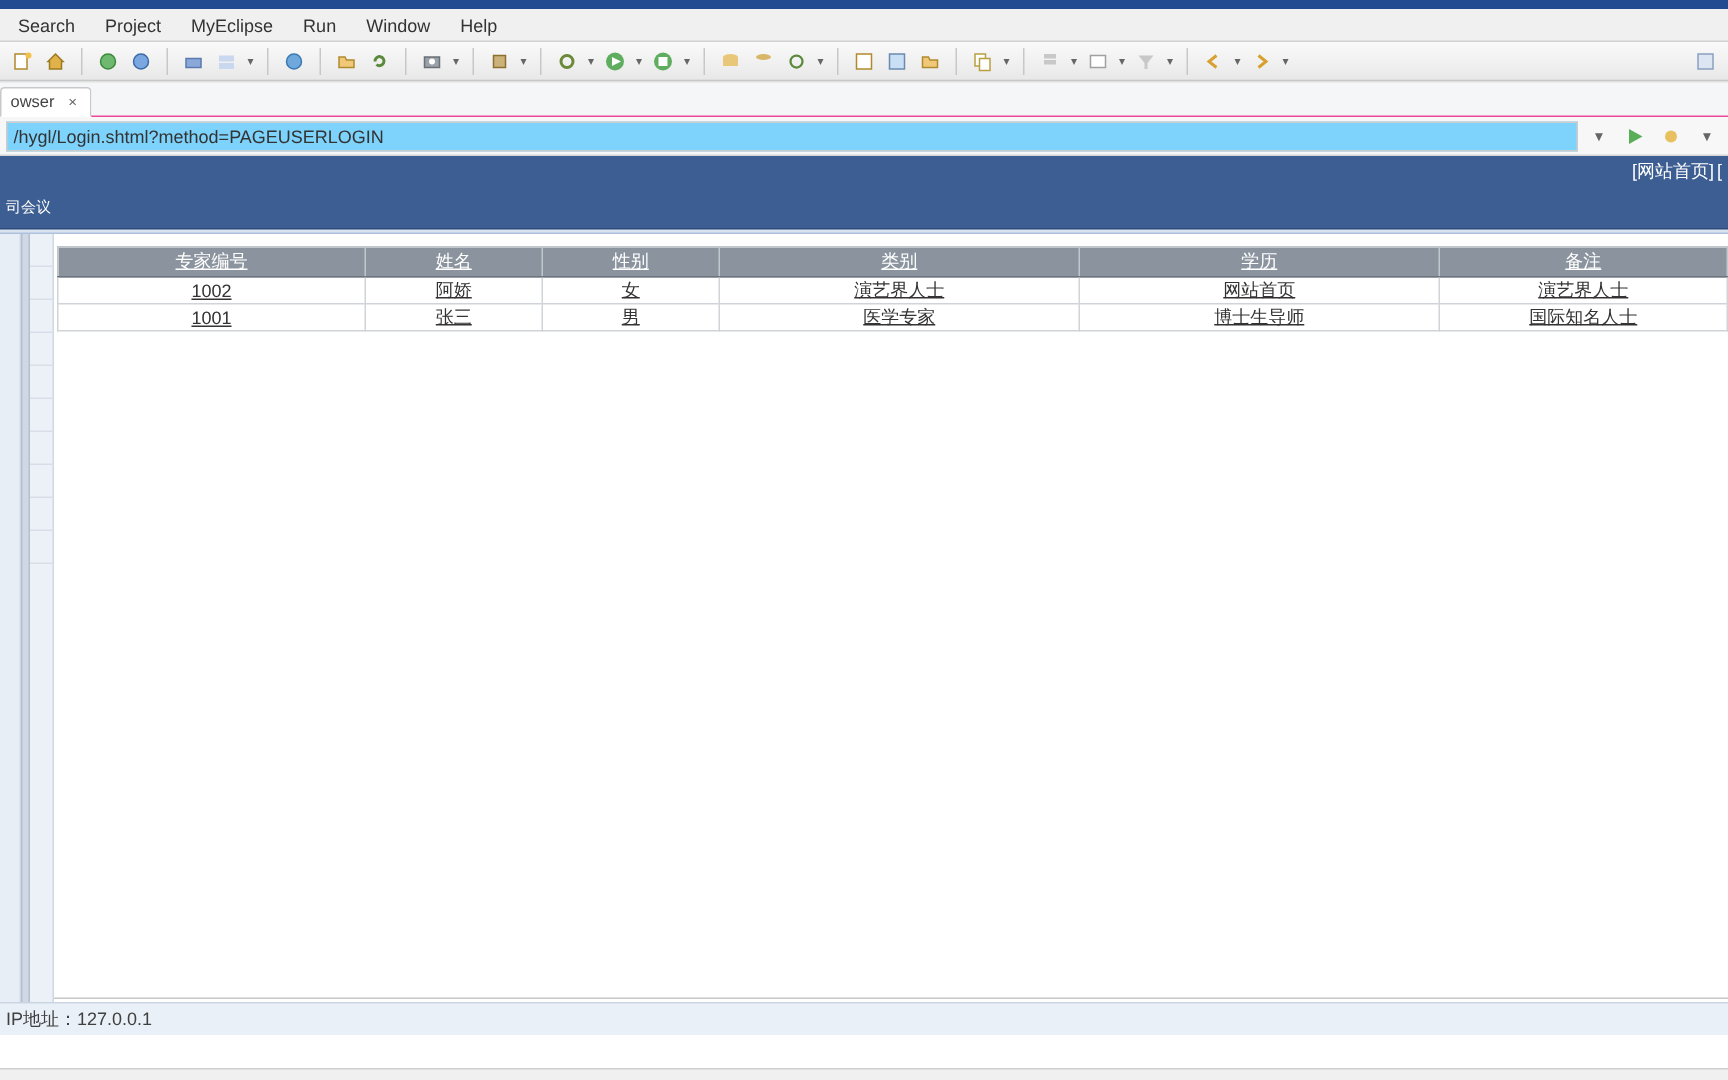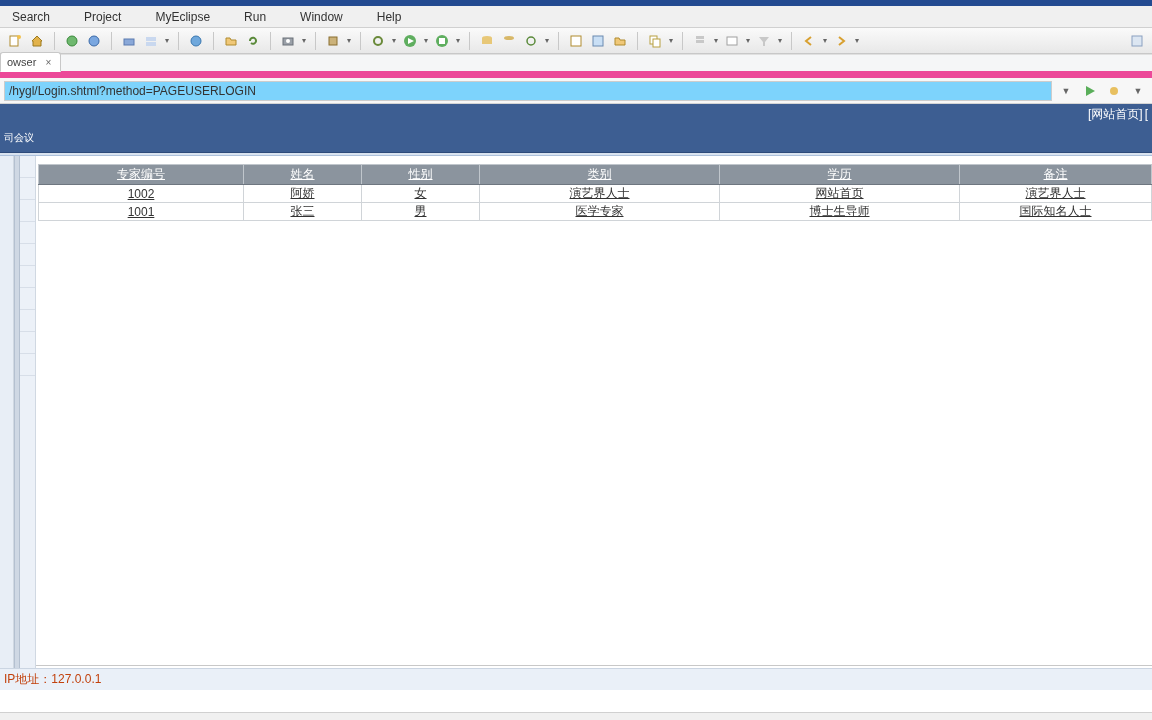--- a/index.html
+++ b/index.html
@@ -2,33 +2,33 @@
 <html><head>
 <meta charset="utf-8">
 <style>
   * { box-sizing: border-box; margin: 0; padding: 0; font-family: "Microsoft YaHei", Tahoma, Arial, sans-serif; }
   html, body { width: 1152px; height: 720px; overflow: hidden; background: #fff; }
 
   
   .titlebar { height: 6px; background: #234b91; color: #fff; font-size: 11px; overflow: hidden; }
 
   
-  .menubar { height: 22px; background: #f0f0f0; border-bottom: 1px solid #d0d0d0; display: flex; align-items: center; padding: 0 4px; gap: 18px; }
+  .menubar { height: 22px; background: #f0f0f0; border-bottom: 1px solid #d0d0d0; display: flex; align-items: center; padding: 0 4px; gap: 4px; }
   .menubar span { font-size: 12px; color: #333; padding: 2px 8px; cursor: default; }
 
   
   .toolbar { height: 26px; background: linear-gradient(#fafafa,#e8e8e8); border-bottom: 1px solid #c8c8c8; display: flex; align-items: center; padding: 0 6px; gap: 4px; }
   .tb-btn { width: 18px; height: 18px; border: 1px solid transparent; border-radius: 2px; display: flex; align-items: center; justify-content: center; cursor: pointer; }
   .tb-btn svg { display:block; }
   .tb-sep { width: 1px; height: 18px; background: #c8c8c8; margin: 0 4px; }
   .tb-drop { width: 6px; height: 18px; display:flex; align-items:center; justify-content:center; color:#666; font-size:8px;}
   .toolbar .right { margin-left: auto; }
 
   
-  .tabbar { height: 24px; background: #f5f6f7; border-top: 1px solid #e0e0e0; border-bottom: 7px solid #ec4899; display: flex; align-items: flex-end; padding-left: 0; }
+  .tabbar { height: 24px; background: #f5f6f7; border-top: 1px solid #e0e0e0; border-bottom: 1px solid #ec4899; display: flex; align-items: flex-end; padding-left: 0; }
   .tab { height: 20px; background: #fff; border: 1px solid #c8c8c8; border-bottom: 1px solid #fff; border-radius: 3px 3px 0 0; display: flex; align-items: center; padding: 0 6px; font-size: 11px; color: #444; gap: 6px; position: relative; top: 1px; }
   .tab .close { width: 12px; height: 12px; display: flex; align-items: center; justify-content: center; color: #666; font-size: 10px; cursor: pointer; }
 
   
   .addrbar { height: 26px; background: #f7f7f7; border-bottom: 1px solid #d5d5d5; display: flex; align-items: center; padding: 0 4px; gap: 4px; }
   .addr-input { flex: 1; height: 20px; border: 1px solid #ccc; background: #7dd3fc; font-size: 12px; padding: 0 4px; color: #333; }
   .addr-btn { width: 20px; height: 20px; display:flex; align-items:center; justify-content:center; cursor:pointer; }
 
   
   .web-wrap { position: absolute; left:0; right:0; top: 104px; bottom: 30px; }
@@ -46,21 +46,21 @@
 
   
   .datatable { width: 100%; border-collapse: collapse; font-size: 12px; }
   .datatable th { background: #8b949e; color: #fff; font-weight: normal; border: 1px solid #c0c6cc; border-bottom:1px solid #6e7680; height: 20px; text-align: center; text-decoration: underline; }
   .datatable td { border: 1px solid #d0d4d8; height: 18px; text-align: center; color: #333; text-decoration: underline; }
 
   
   .frame-bottom-line { position:absolute; left:36px; right:0; bottom:24px; height:1px; background:#c8c8c8;}
 
   
-  .web-status { position:absolute; left:0; right:0; bottom:0; height:22px; background:#eaf0f8; border-top:1px solid #cbd5e2; font-size:12px; color:#c2410c; padding-left:4px; display:flex; align-items:center;}
+  .web-status { position:absolute; left:0; right:0; bottom:0; height:22px; background:#eaf0f8; border-top:1px solid #cbd5e2; font-size:12px; color:#404040; padding-left:4px; display:flex; align-items:center;}
 
   
   .app-status { position:absolute; left:0; right:0; bottom:0; height:8px; background:#f0f0f0; border-top:1px solid #d0d0d0;}
 </style>
 </head>
 <body>
 
 <div class="titlebar"></div>
 
 <div class="menubar">

